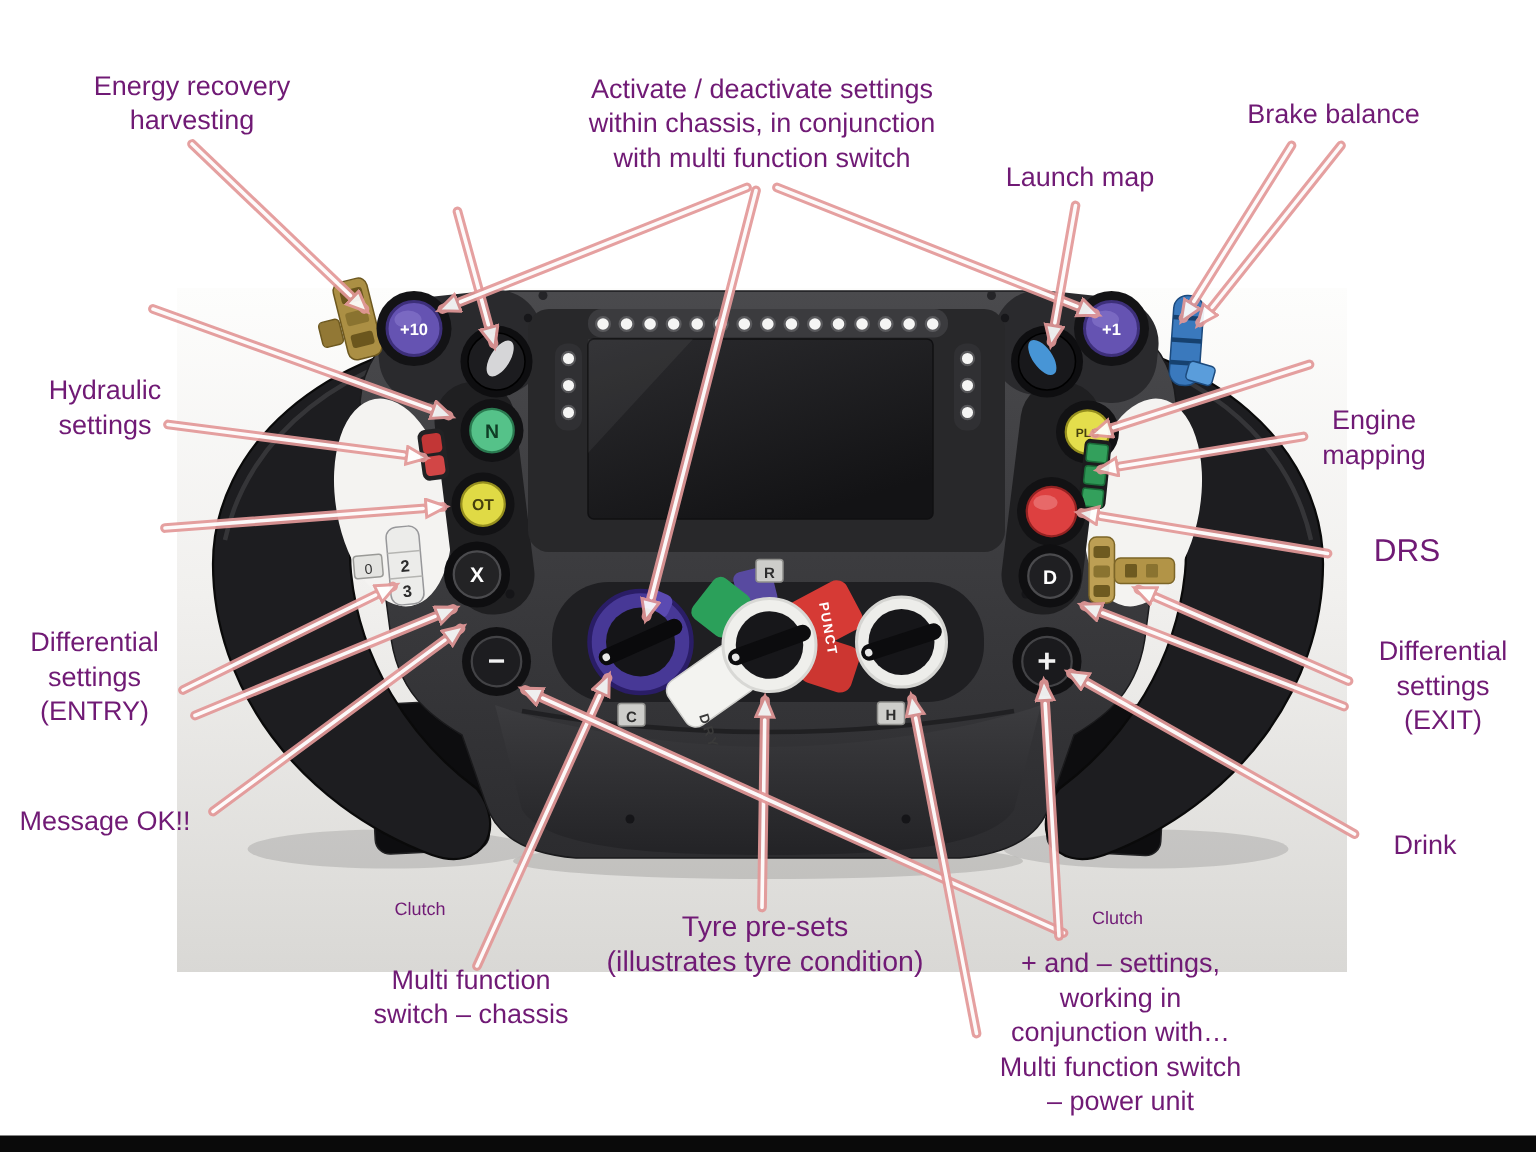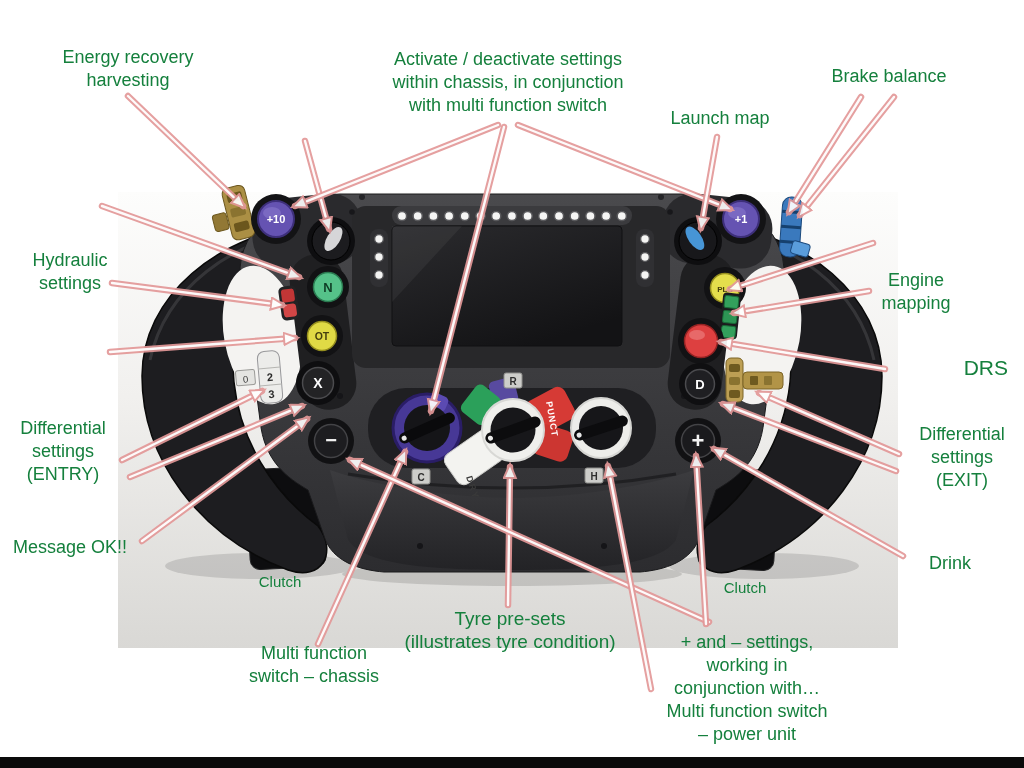--- a/index.html
+++ b/index.html
@@ -2,25 +2,25 @@
 <html><head>
 <meta charset="utf-8">
 <style>
   html,body{margin:0;padding:0;background:#fff;}
   .stage{
     position:relative;width:1024px;height:768px;background:#ffffff;
     overflow:hidden;font-family:"Liberation Sans",sans-serif;
   }
   .stage svg{position:absolute;left:0;top:0;}
   .label{
-    position:absolute;font-size:18px;line-height:23px;color:#15803d;
+    position:absolute;font-size:18px;line-height:23px;color:#701a75;
     text-align:center;white-space:pre-line;
   }
-  .label.small{font-size:15px;line-height:20px;}
-  .label.large{font-size:21px;text-align:right;}
+  .label.small{font-size:12px;line-height:20px;margin-top:24px;}
+  .label.large{font-size:21px;}
   .bottombar{
     position:absolute;left:0;top:757px;width:1024px;height:11px;background:#0a0a0a;
   }
   text{font-family:"Liberation Sans",sans-serif;}
 </style>
 </head>
 <body>
 
 <div class="stage">
 

